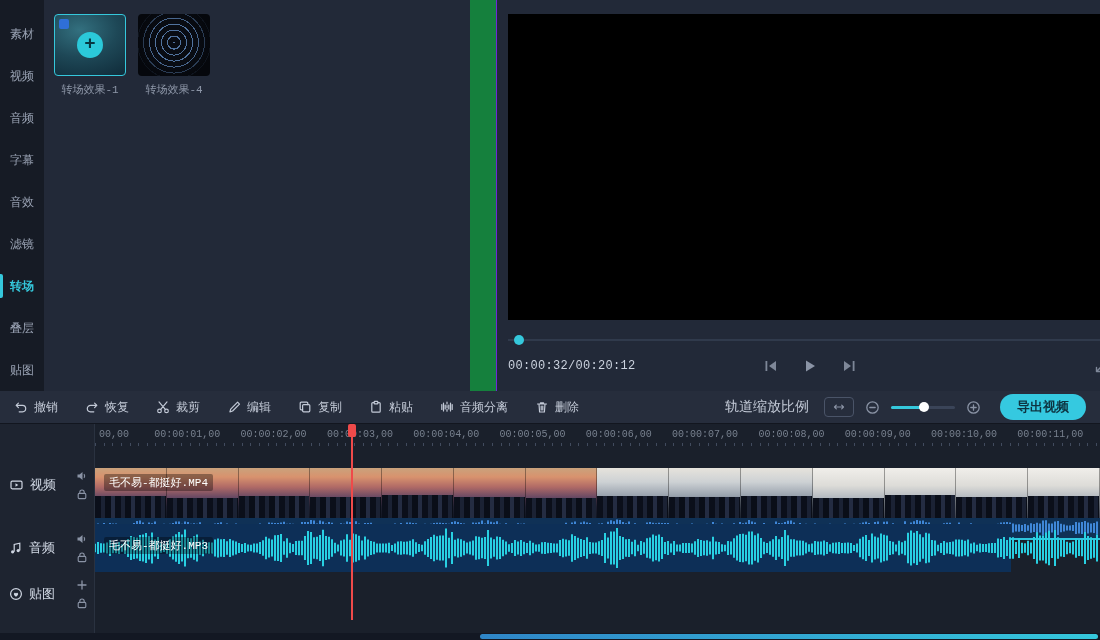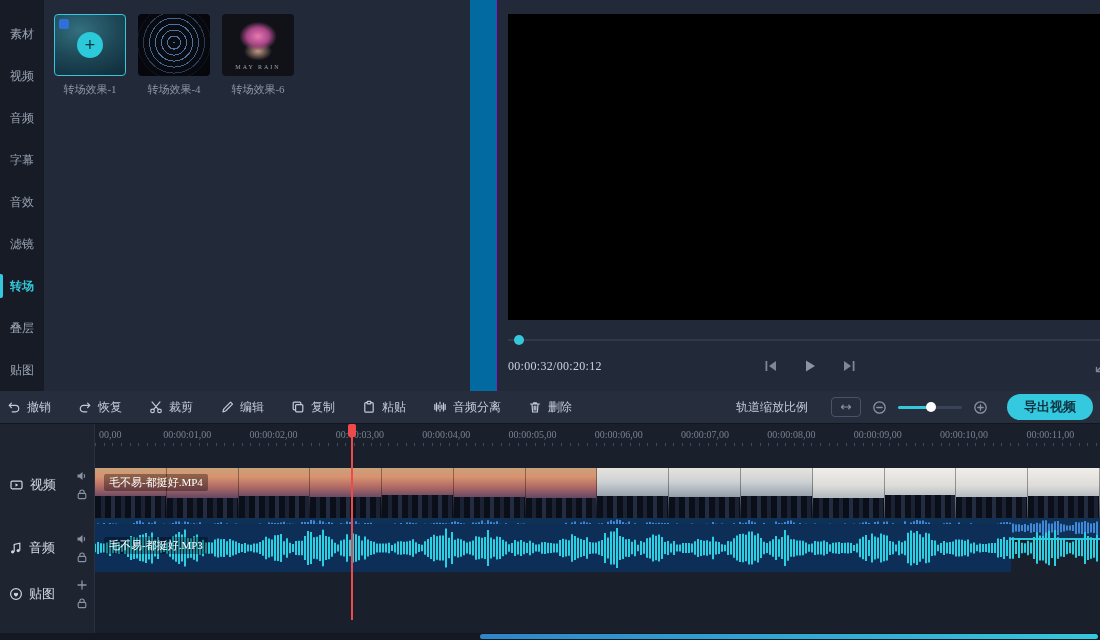--- a/index.html
+++ b/index.html
@@ -1,18 +1,18 @@
 <!DOCTYPE html>
 <html><head>
 <meta charset="utf-8">
 <style>
   html,body{margin:0;padding:0;background:#10141c;}
   *{box-sizing:border-box;}
-  .app{position:relative;width:1100px;height:640px;background:#0369a1;overflow:hidden;
-       font-family:Liberation Serif, serif;-webkit-font-smoothing:antialiased;}
+  .app{position:relative;width:1100px;height:640px;background:#15803d;overflow:hidden;
+       font-family:Liberation Mono, monospace;-webkit-font-smoothing:antialiased;}
 
   
   .sidebar{position:absolute;left:0;top:0;width:44px;height:391px;background:#161b25;
            display:flex;flex-direction:column;padding-top:14px;}
   .side-item{height:42px;display:flex;align-items:center;justify-content:center;
              font-size:12px;color:#99a2b3;cursor:pointer;position:relative;}
   .side-item.active{color:#35c8dc;font-weight:bold;}
   .side-item.active::before{content:'';position:absolute;left:0;top:9px;bottom:9px;width:3px;
              background:#35c8dc;border-radius:0 2px 2px 0;}
 
@@ -54,26 +54,26 @@
   .scrub-track{position:absolute;left:0;right:0;top:4px;height:2px;background:#303a4c;}
   .scrub-dot{position:absolute;left:6px;top:0;width:10px;height:10px;border-radius:50%;background:#35c8dc;}
   .preview-bar{position:absolute;left:11px;right:14px;top:351px;height:30px;display:flex;align-items:center;}
   .timecode{font-size:12px;color:#ccd3df;letter-spacing:.3px;}
   .transport{position:absolute;left:50%;transform:translateX(-50%);display:flex;gap:24px;align-items:center;}
   .tbtn{background:none;border:none;padding:0;cursor:pointer;display:flex;align-items:center;}
   .fs-btn{position:absolute;right:2px;background:none;border:none;padding:0;cursor:pointer;}
 
   
   .toolbar{position:absolute;left:0;top:391px;width:1100px;height:33px;background:#262d3c;
-           display:flex;align-items:center;padding:0 7px;border-bottom:1px solid #12161f;}
+           display:flex;align-items:center;padding:0 14px;border-bottom:1px solid #12161f;}
   .tool{display:flex;align-items:center;gap:6px;background:none;border:none;color:#c3cad7;
         font-size:12px;margin-right:27px;cursor:pointer;font-family:inherit;padding:0;}
   .tool svg{flex:none;}
   .toolbar-right{margin-left:auto;display:flex;align-items:center;gap:11px;}
-  .zoom-label{font-size:12px;color:#c3cad7;margin-right:12px;}
+  .zoom-label{font-size:14px;color:#c3cad7;margin-right:4px;}
   .fit-btn{width:30px;height:20px;border:1px solid #4a5468;border-radius:4px;background:none;
            display:flex;align-items:center;justify-content:center;cursor:pointer;padding:0;}
   .zbtn{background:none;border:none;padding:0;cursor:pointer;display:flex;}
   .slider{position:relative;width:64px;height:14px;cursor:pointer;}
   .slider-track{position:absolute;top:6px;left:0;right:0;height:3px;background:#3a4458;border-radius:2px;}
   .slider-fill{position:absolute;top:6px;left:0;width:33px;height:3px;background:#35c8dc;border-radius:2px;}
   .slider-knob{position:absolute;left:28px;top:2px;width:10px;height:10px;background:#fff;border-radius:50%;}
   .export-btn{height:26px;padding:0 17px;background:#35c9e0;color:#0d3340;font-size:13px;font-weight:bold;
               border:none;border-radius:14px;margin-left:8px;cursor:pointer;font-family:inherit;}
 
@@ -148,26 +148,20 @@
       <div class="lib-item">
         <div class="thumb t1">
           <div class="badge"></div>
           <div class="add-circle">+</div>
         </div>
         <div class="lib-label">转场效果-1</div>
       </div>
       <div class="lib-item">
         <div class="thumb t4"></div>
         <div class="lib-label">转场效果-4</div>
-      </div>
-      <div class="lib-item">
-        <div class="thumb t6">
-          <div class="thumb-text">MAY RAIN</div>
-        </div>
-        <div class="lib-label">转场效果-6</div>
       </div>
     </div>
   </section>
 
   <section class="preview">
     <div class="video-screen"></div>
     <div class="scrub">
       <div class="scrub-track"></div>
       <div class="scrub-dot"></div>
     </div>

